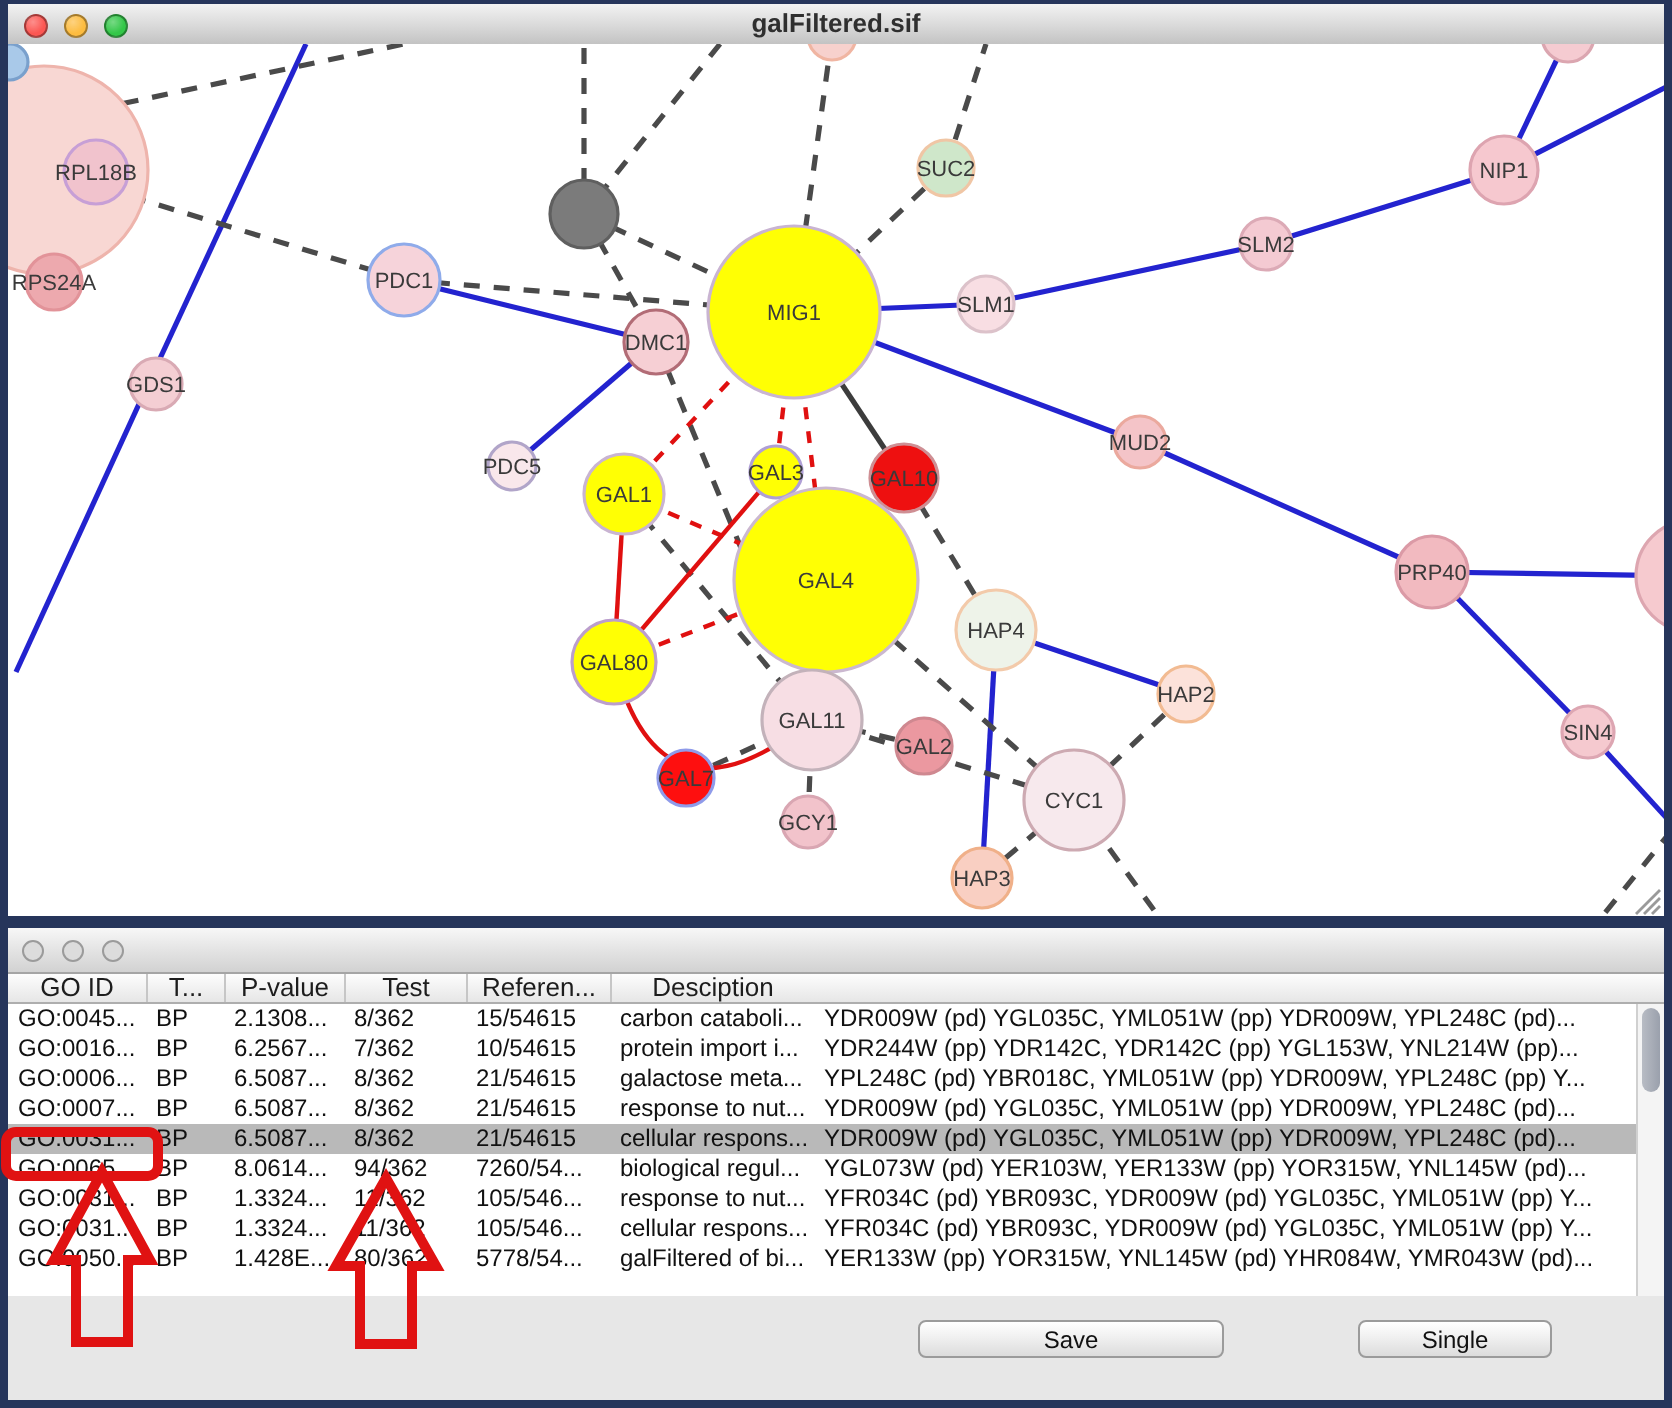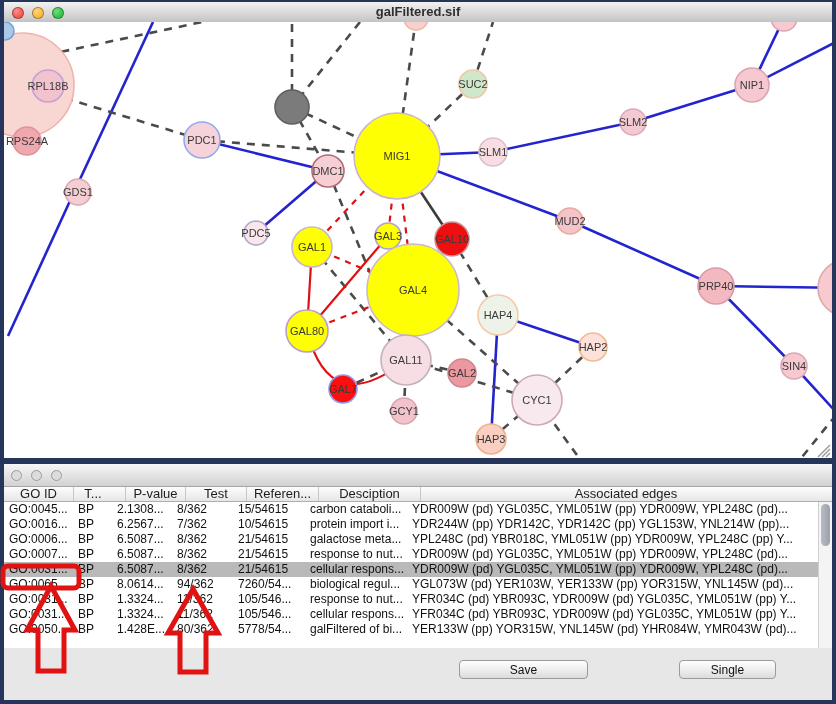--- a/index.html
+++ b/index.html
@@ -30,21 +30,21 @@
   .td{font-size:12px;line-height:15px;color:#111;box-sizing:border-box;padding-left:5px;
       white-space:nowrap;overflow:hidden;}
   .scrollbar{position:absolute;left:814px;top:0;width:14px;height:146px;background:#f4f4f4;
       border-left:1px solid #d0d0d0;box-sizing:border-box;}
   .thumb{position:absolute;left:2px;top:2px;width:9px;height:42px;border-radius:5px;
       background:linear-gradient(90deg,#b8bcc4,#9aa0ac);}
   .panel{position:absolute;left:4px;top:648px;width:828px;height:52px;background:#e7e7e7;}
   .btn{position:absolute;top:12px;height:19px;border:1px solid #9b9b9b;border-radius:4px;
     background:linear-gradient(#ffffff,#f0f0f0 45%,#dcdcdc);font-size:12px;color:#111;
     font-family:"Liberation Sans",sans-serif;padding:0;}
-  .btn.save{left:455px;width:129px;}
+  .btn.save{left:455px;width:153px;}
   .btn.cancel{left:675px;width:97px;}
   .overlay{position:absolute;left:0;top:0;width:836px;height:704px;pointer-events:none;}
 </style>
 </head>
 <body>
 
 <div class="screen">
 
   <div class="titlebar1">
     <div class="lights">
@@ -175,25 +175,24 @@
     <div class="lights2">
       <span class="light2"></span>
       <span class="light2"></span>
       <span class="light2"></span>
     </div>
   </div>
 
   <div class="thead" id="thead">
       <div class="th" style="width: 69px;">GO ID</div>
       <div class="th" style="width: 39px;">T...</div>
-      <div class="th" style="width: 60px; margin-left: 13px;">P-value</div>
+      <div class="th" style="width: 60px;">P-value</div>
       <div class="th" style="width: 61px;">Test</div>
       <div class="th" style="width: 72px;">Referen...</div>
       <div class="th" style="width: 102px;">Desciption</div>
-      <div class="th" style="width: 411px;">Associated edges</div>
     </div>
 
   <div class="tbody" id="tbody">
     <div class="tr">
         <div class="td" style="width: 69px;">GO:0045...</div>
         <div class="td" style="width: 39px;">BP</div>
         <div class="td" style="width: 60px;">2.1308...</div>
         <div class="td" style="width: 61px;">8/362</div>
         <div class="td" style="width: 72px;">15/54615</div>
         <div class="td" style="width: 102px;">carbon cataboli...</div>

